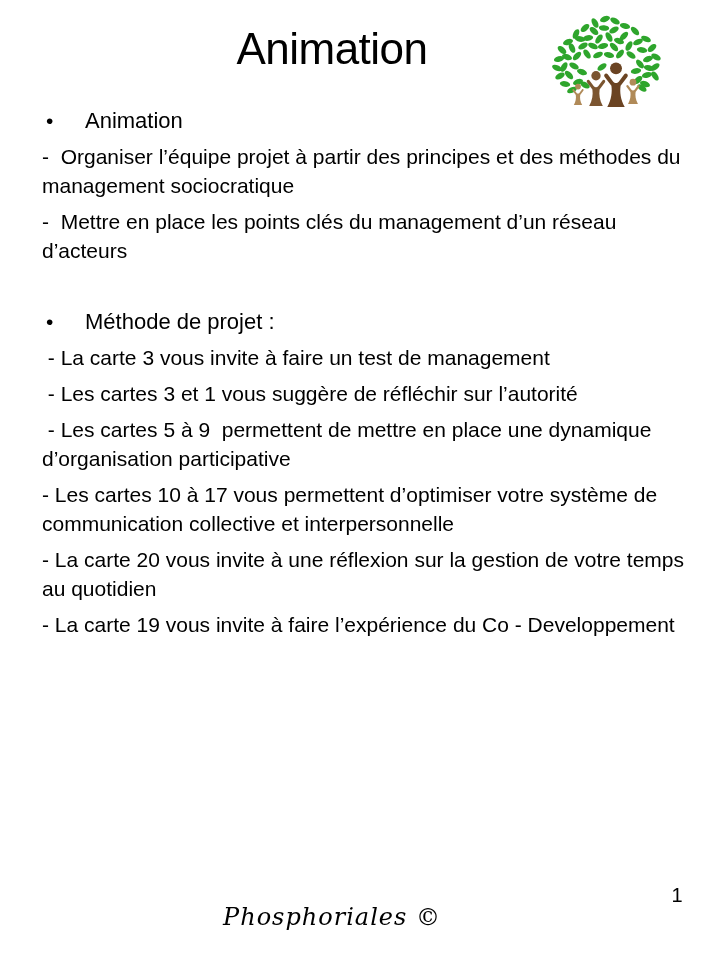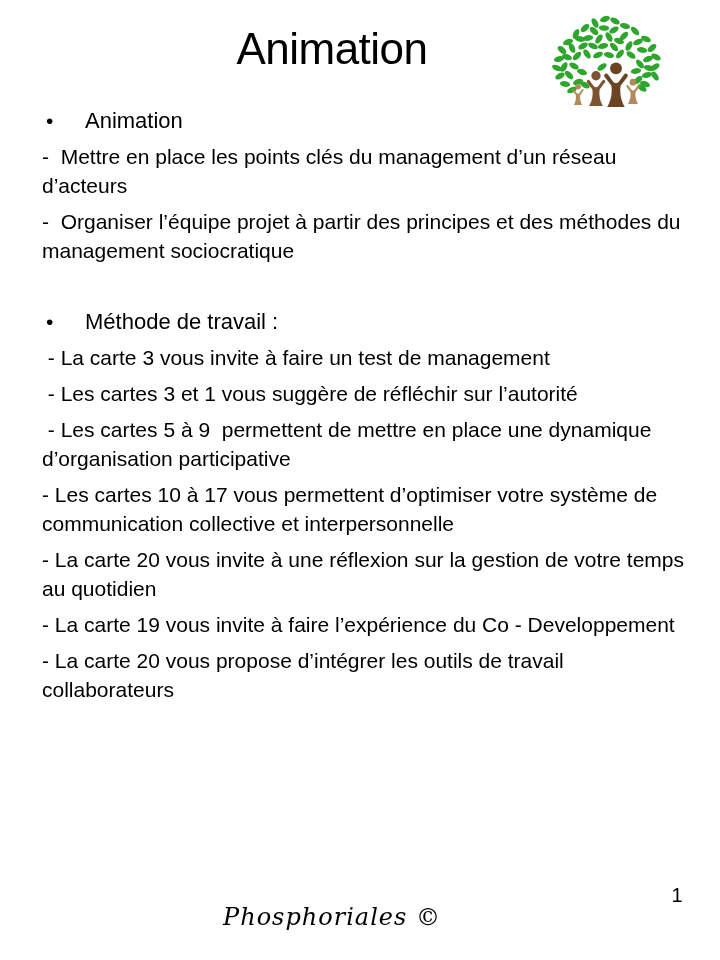--- a/index.html
+++ b/index.html
@@ -165,40 +165,38 @@
     <use href="#person" transform="translate(64,95) scale(0.46)" fill="#6B4423"></use>
     <use href="#person" transform="translate(81,92) scale(0.26)" fill="#B08A58"></use>
   </svg>
 
   <div class="content">
 
     <div class="bullet-row">
       <span class="bullet-marker">•</span>
       <span class="heading">Animation</span>
     </div>
+    <p class="para">-  Organiser l’équipe projet à partir des principes et des méthodes du
+management sociocratique</p>
     <p class="para">-  Mettre en place les points clés du management d’un réseau
 d’acteurs</p>
-    <p class="para">-  Organiser l’équipe projet à partir des principes et des méthodes du
-management sociocratique</p>
 
     <div class="bullet-row section-gap">
       <span class="bullet-marker">•</span>
-      <span class="heading">Méthode de travail :</span>
+      <span class="heading">Méthode de projet :</span>
     </div>
     <p class="para"> - La carte 3 vous invite à faire un test de management</p>
     <p class="para"> - Les cartes 3 et 1 vous suggère de réfléchir sur l’autorité</p>
     <p class="para"> - Les cartes 5 à 9  permettent de mettre en place une dynamique
 d’organisation participative</p>
     <p class="para">- Les cartes 10 à 17 vous permettent d’optimiser votre système de
 communication collective et interpersonnelle</p>
     <p class="para">- La carte 20 vous invite à une réflexion sur la gestion de votre temps
 au quotidien</p>
     <p class="para">- La carte 19 vous invite à faire l’expérience du Co - Developpement</p>
-    <p class="para">- La carte 20 vous propose d’intégrer les outils de travail
-collaborateurs</p>
 
   </div>
 
   <div class="page-number">1</div>
 
   <div class="footer">Phosphoriales ©</div>
 
 </div>
 
 </body></html>

